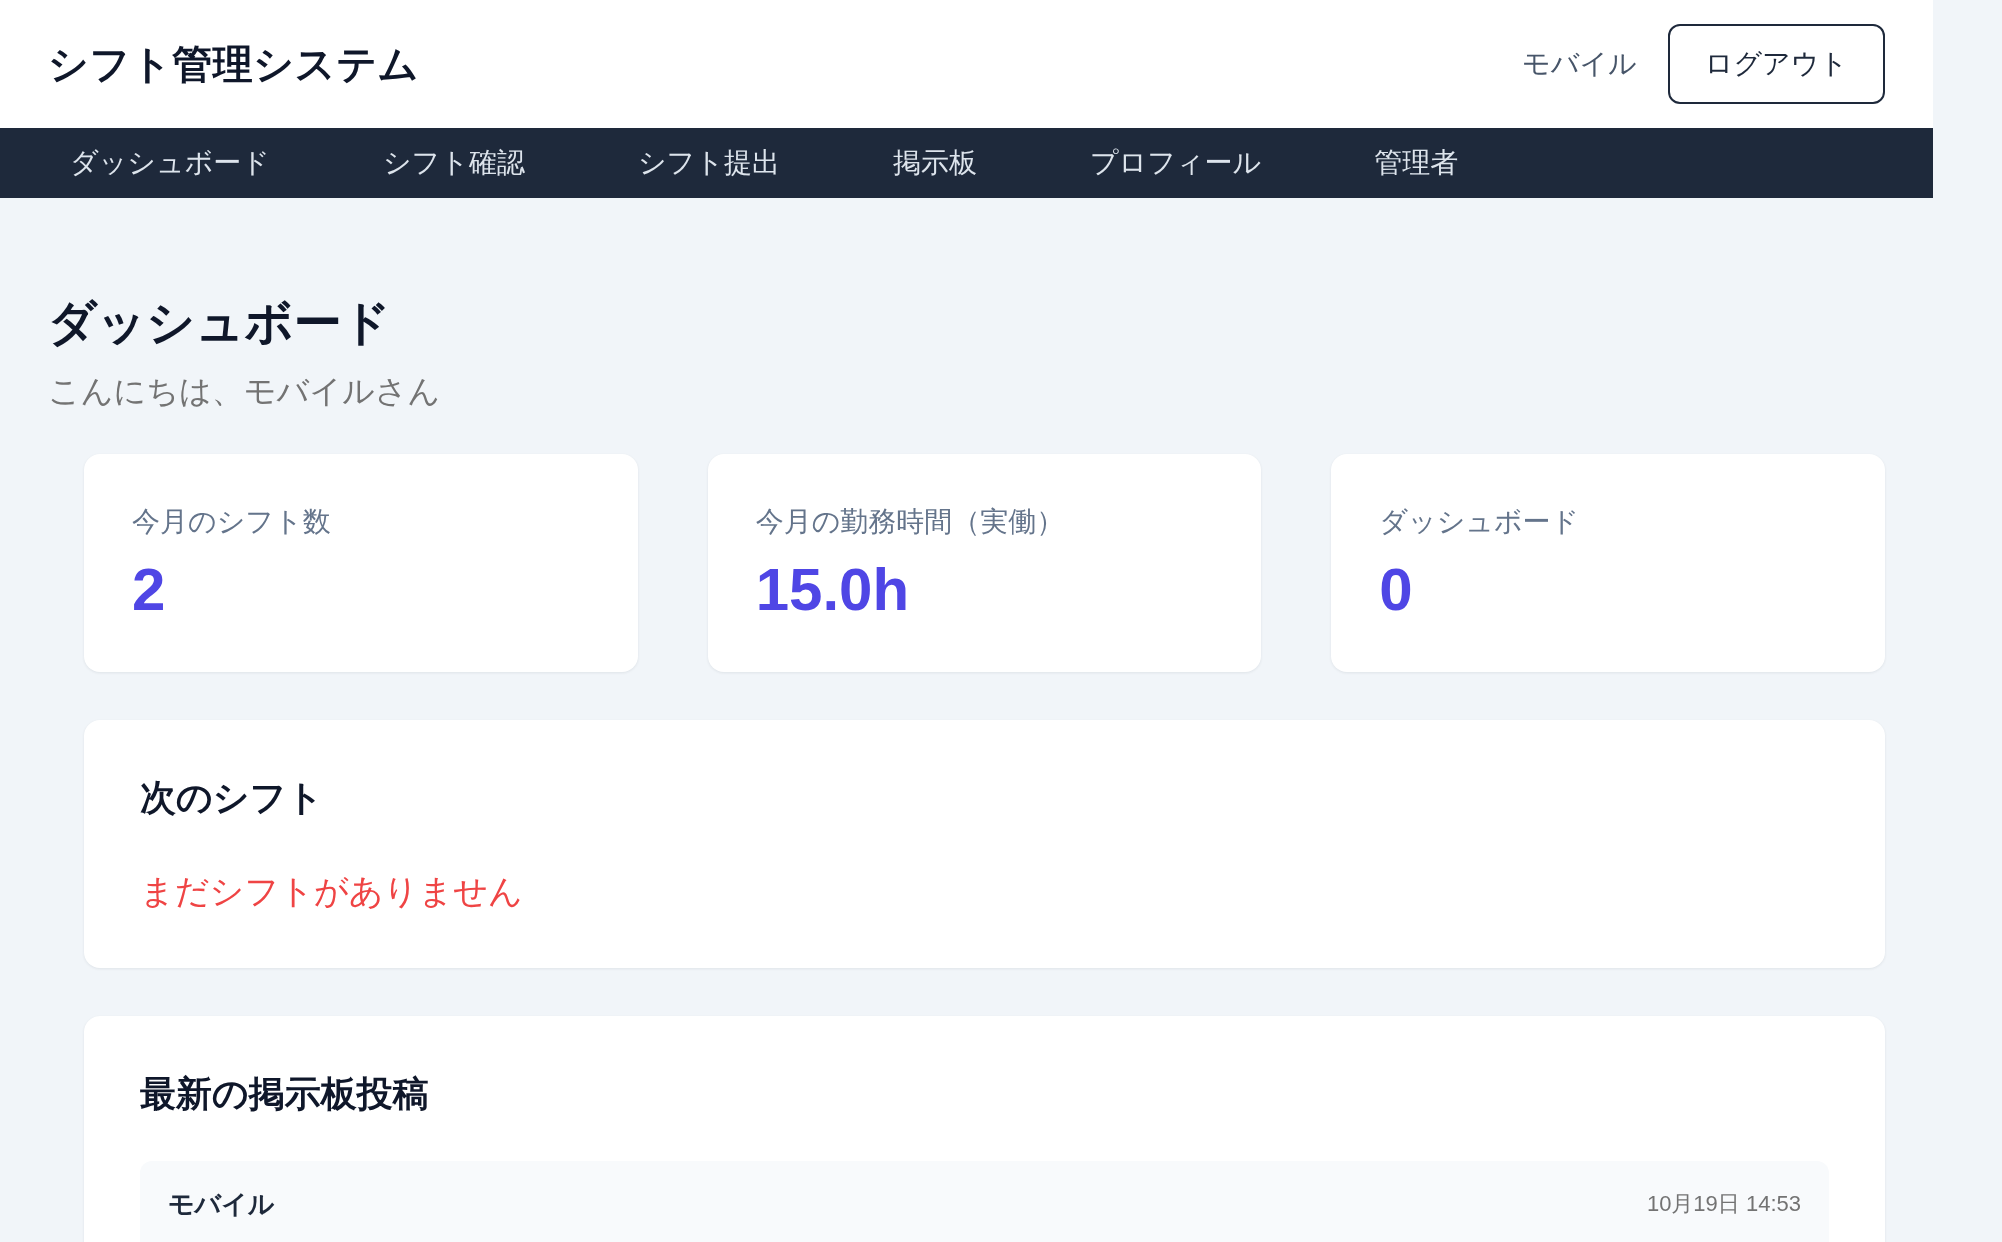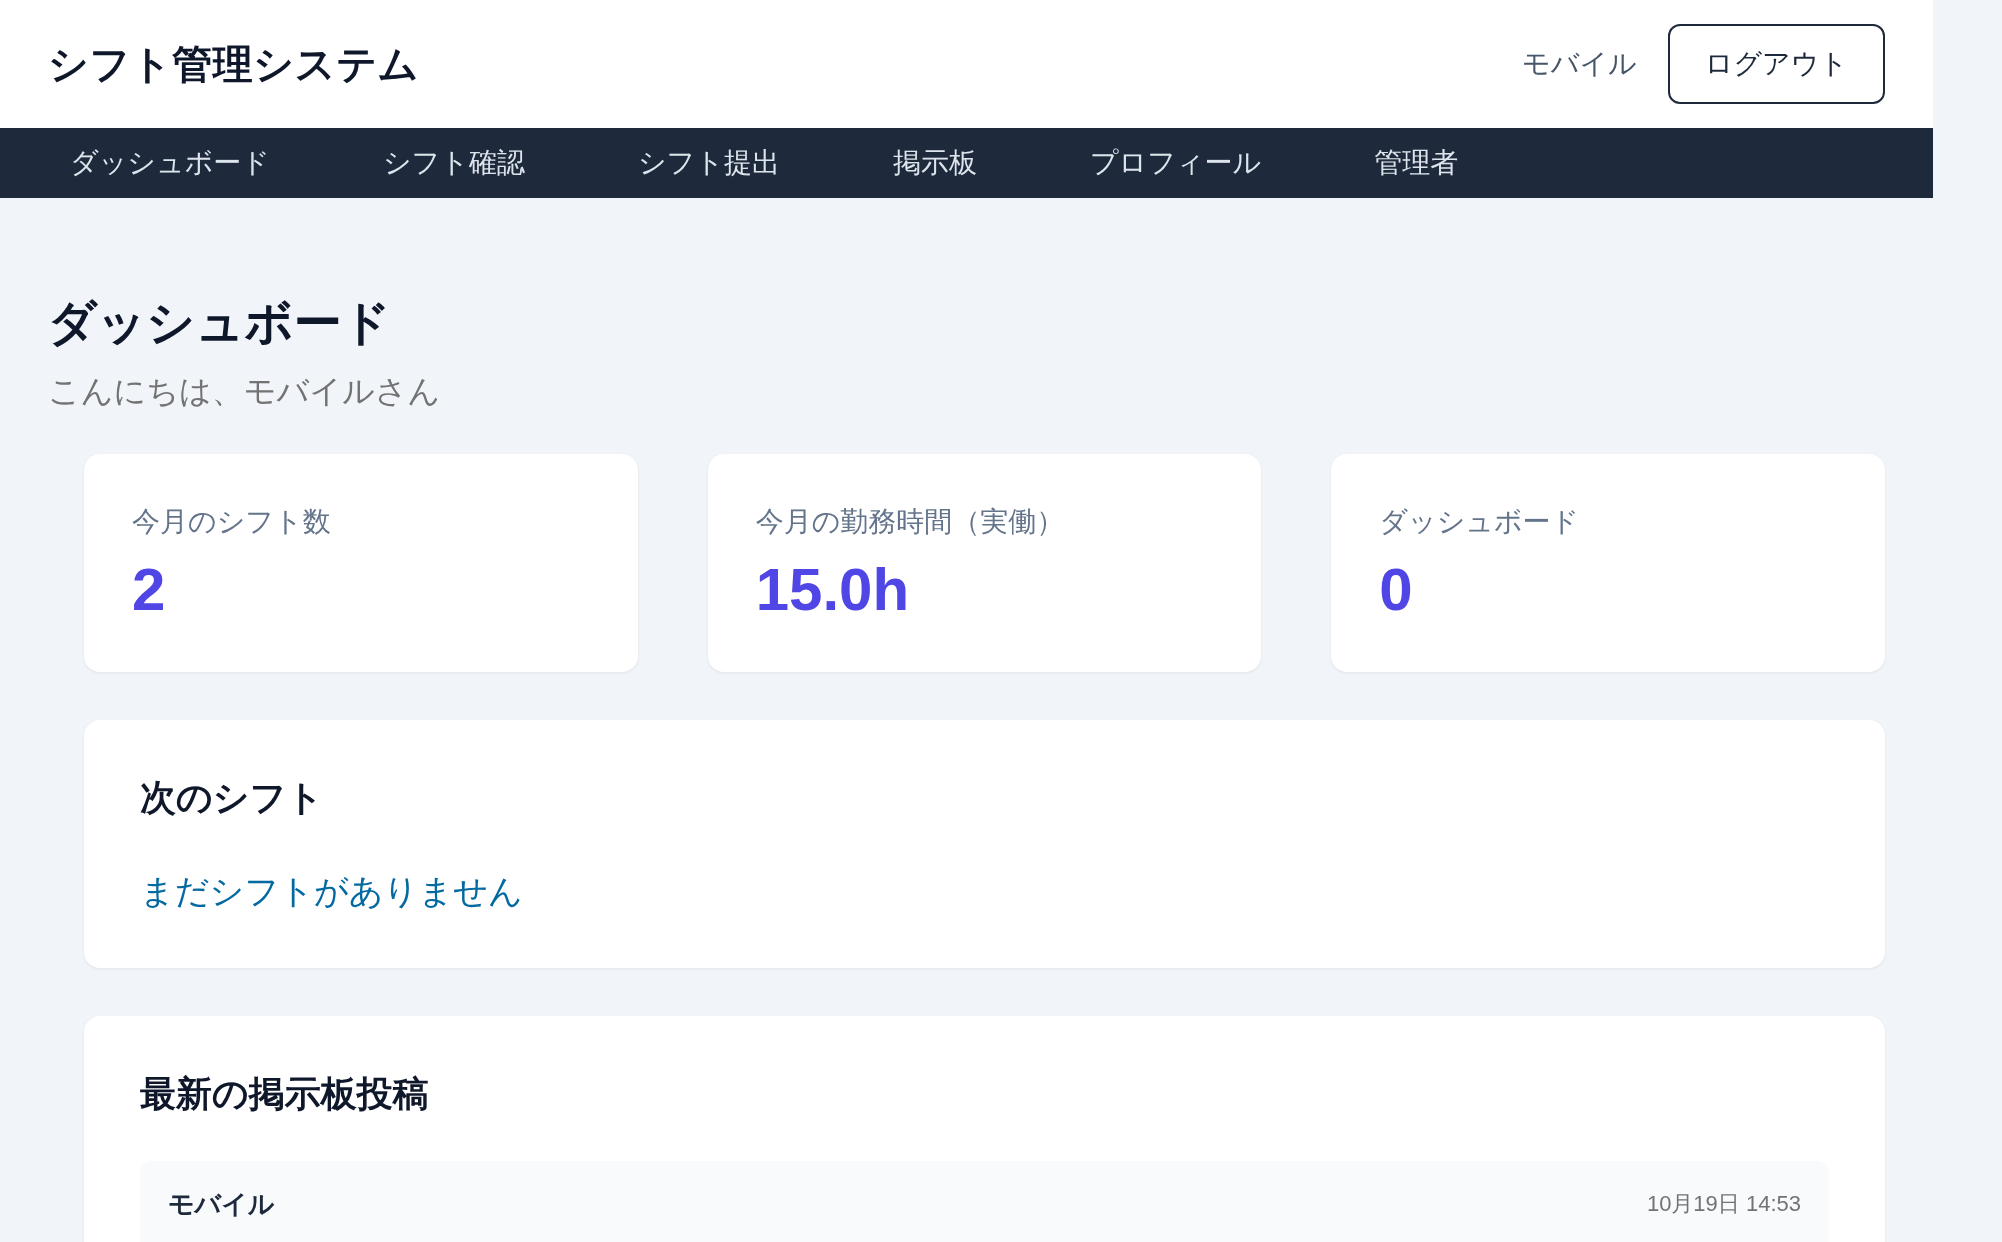--- a/index.html
+++ b/index.html
@@ -130,21 +130,21 @@
   .section-title {
     font-size: 36px;
     line-height: 43px;
     font-weight: 600;
     color: #0f172a;
   }
   .empty-message {
     margin-top: 52px;
     font-size: 34px;
     line-height: 41px;
-    color: #0369a1;
+    color: #ef4444;
     font-family: Liberation Serif, serif;
   }
 
   
   .post-item {
     margin-top: 46px;
     background: #f8fafc;
     border-radius: 12px;
     padding: 26px 28px 40px 28px;
     cursor: pointer;

